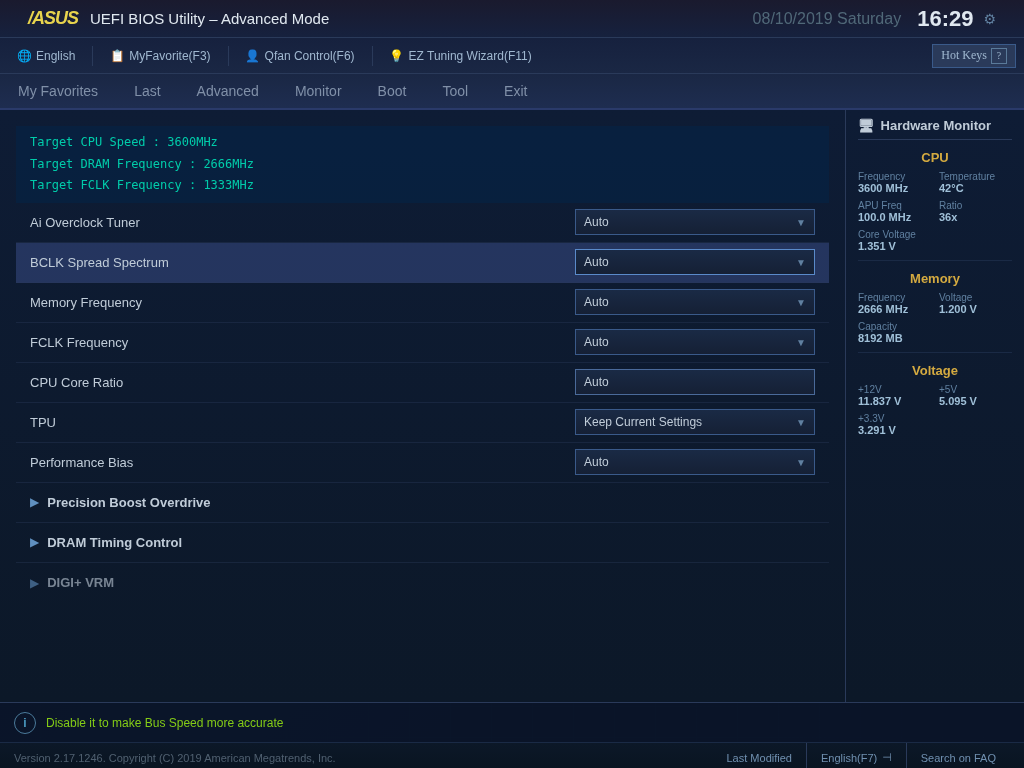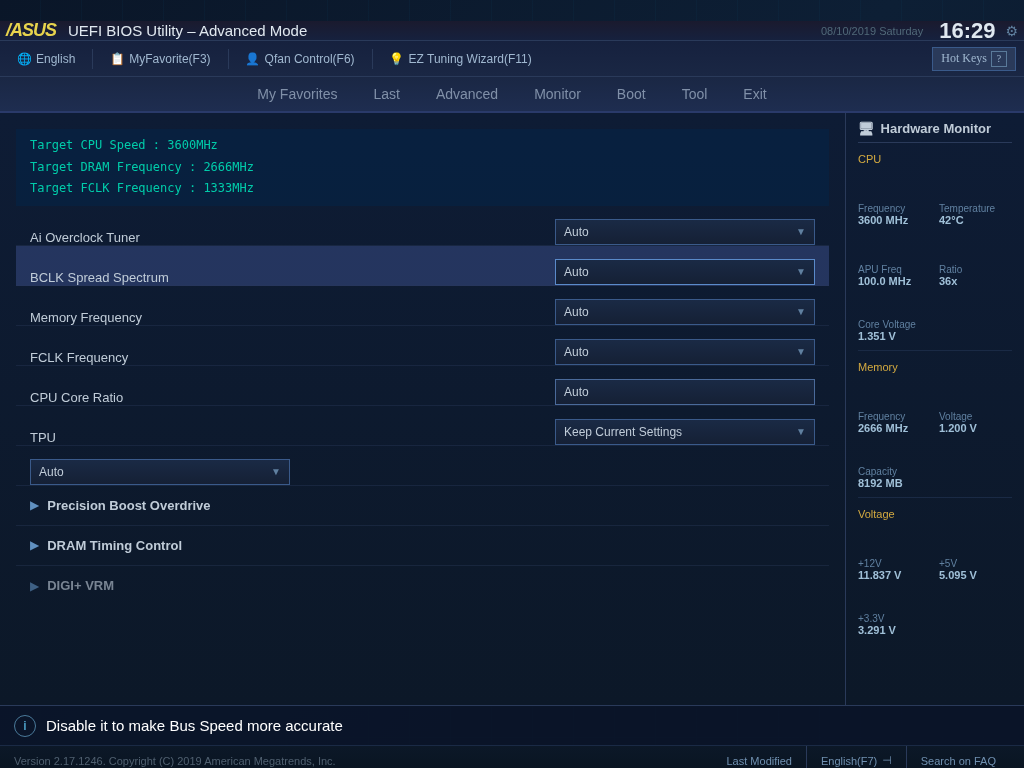--- a/index.html
+++ b/index.html
@@ -29,26 +29,25 @@
         repeating-linear-gradient(0deg, transparent, transparent 30px, rgba(0,180,255,0.03) 30px, rgba(0,180,255,0.03) 31px),
         repeating-linear-gradient(90deg, transparent, transparent 40px, rgba(0,180,255,0.03) 40px, rgba(0,180,255,0.03) 41px);
     }
 
     
     .header {
       position: relative;
       z-index: 10;
       background: linear-gradient(180deg, #1a1a2e 0%, #16213e 100%);
       border-bottom: 1px solid #2a3a5a;
-      height: 20px;
-      display: flex;
-      align-items: center;
-      padding: 0 6px;
+      height: 38px;
+      display: flex;
+      align-items: center;
+      padding: 0 28px;
       gap: 8px;
-      margin-top: 21px;
     }
     .asus-logo {
       color: #e8d44d;
       font-weight: 900;
       font-size: 18px;
       font-style: italic;
       letter-spacing: -1px;
       margin-right: 4px;
     }
     .header-title {
@@ -96,21 +95,20 @@
 
     
     .nav {
       position: relative;
       z-index: 10;
       background: linear-gradient(180deg, #1a2744 0%, #1e2d50 100%);
       border-bottom: 2px solid #2a3a6a;
       height: 36px;
       display: flex;
       align-items: stretch;
-      justify-content: center;
     }
     .nav-item {
       padding: 0 18px;
       display: flex;
       align-items: center;
       font-size: 14px;
       color: #8090a8;
       cursor: pointer;
       white-space: nowrap;
       transition: all 0.15s;
@@ -150,36 +148,36 @@
       line-height: 1.8;
       font-family: monospace;
     }
 
     .settings-list {
       padding: 0;
     }
 
     .setting-row {
       display: flex;
-      align-items: flex-end;
+      align-items: center;
       height: 40px;
       padding: 0 14px;
       border-bottom: 1px solid rgba(42,58,90,0.4);
       transition: background 0.1s;
     }
     .setting-row.selected { background: rgba(60,80,140,0.5); }
 
     .setting-label {
       flex: 1;
       font-size: 13px;
       color: #c0ccd8;
     }
 
     .setting-control {
-      width: 260px;
+      width: 240px;
     }
 
     .dropdown {
       width: 100%;
       background: linear-gradient(180deg, #1a2a45 0%, #152035 100%);
       border: 1px solid #3a5a8a;
       color: #c0ccd8;
       font-size: 12px;
       padding: 4px 8px;
       display: flex;
@@ -238,22 +236,22 @@
       border: 1px solid #4a7a9a;
       border-radius: 50%;
       display: flex;
       align-items: center;
       justify-content: center;
       font-size: 12px;
       color: #4a9ac0;
       font-weight: bold;
     }
     .status-text {
-      font-size: 15px;
-      color: #ffffff;
+      font-size: 12px;
+      color: #84cc16;
       text-align: right;
     }
 
     
     .footer {
       position: relative;
       z-index: 10;
       background: linear-gradient(180deg, #0c1828 0%, #091420 100%);
       border-top: 1px solid #1a2a45;
       height: 30px;
@@ -296,37 +294,37 @@
       align-items: center;
       gap: 6px;
       font-size: 13px;
       color: #c0ccd8;
       font-weight: 600;
       margin-bottom: 10px;
       padding-bottom: 6px;
       border-bottom: 1px solid #2a3a5a;
     }
     .section-title {
-      font-size: 11px;
-      font-weight: 400;
+      font-size: 13px;
+      font-weight: 700;
       margin: 10px 0 6px;
+      text-align: center;
     }
     .section-title.cpu { color: #d4aa40; }
     .section-title.memory { color: #d4aa40; }
     .section-title.voltage { color: #d4aa40; }
     .hw-grid {
       display: grid;
       grid-template-columns: 1fr 1fr;
       gap: 4px 8px;
       margin-bottom: 6px;
     }
     .hw-label {
       font-size: 10px;
       color: #6080a0;
-      margin-top: 32px;
     }
     .hw-value {
       font-size: 11px;
       color: #a0c0d8;
       font-weight: 600;
     }
     .hw-divider {
       height: 1px;
       background: #1a2a45;
       margin: 8px 0;
@@ -336,21 +334,21 @@
     }
   </style>
 </head>
 <body>
 
 <div class="bg-pattern"></div>
 
 <div class="header">
   <span class="asus-logo">/ASUS</span>
   <span class="header-title">UEFI BIOS Utility – Advanced Mode</span>
-  <span style="margin-left:auto; font-size:11px; color:#506878;">
+  <span style="margin-left:auto; font-size:16px; color:#506878;">
     <span>08/10/2019</span> <span>Saturday</span>
   </span>
   <span style="font-size:22px; font-weight:bold; color:#e0e8f0; margin-left:8px;">16:29</span>
   <span style="font-size:14px; color:#6080a0; margin-left:2px;">⚙</span>
 </div>
 
 <div class="toolbar">
   <div class="toolbar-item">
     <span>🌐</span>
     <span>English</span>
@@ -449,20 +447,21 @@
         <span class="setting-label">TPU</span>
         <div class="setting-control">
           <div class="dropdown">
             <span>Keep Current Settings</span>
             <span class="dropdown-arrow">▼</span>
           </div>
         </div>
       </div>
 
       <div class="setting-row">
+        <span class="setting-label">Performance Bias</span>
         <div class="setting-control">
           <div class="dropdown">
             <span>Auto</span>
             <span class="dropdown-arrow">▼</span>
           </div>
         </div>
       </div>
 
       <div class="expandable-row">
         <span class="expand-arrow">▶</span>

